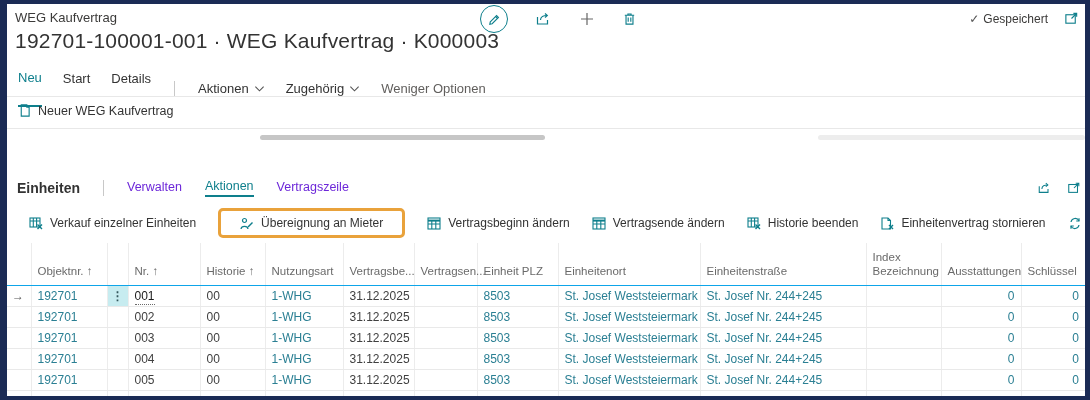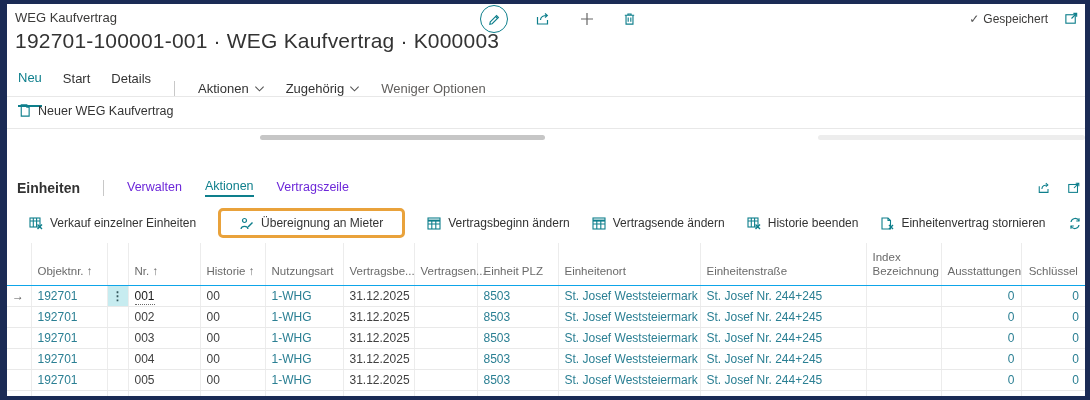--- a/index.html
+++ b/index.html
@@ -34,21 +34,21 @@
   .section-tabs .vdiv{width:1px;height:16px;background:#c8c8c8;}
   .section-tabs .stab{font-size:12.5px;color:#6d28d9;cursor:pointer;padding-bottom:2px;}
   .section-tabs .stab.active{color:var(--teal_accent);border-bottom:2px solid var(--teal_accent);}
   .section-icons{margin-left:auto;display:flex;align-items:center;gap:15px;}
   .action-bar{position:absolute;left:22px;top:200px;right:26px;height:38px;display:flex;align-items:center;gap:22px;}
   .bar-btn{background:none;border:none;padding:0;display:flex;align-items:center;gap:7px;font-size:12px;color:#333;cursor:pointer;white-space:nowrap;font-family:inherit;}
   .highlight-box{display:inline-flex;border:3px solid var(--highlight_orange);border-radius:5px;padding:5px 19px;}
   .grid-wrap{position:absolute;left:0;top:239px;right:0;bottom:0;overflow:hidden;}
   table.grid{border-collapse:collapse;table-layout:fixed;width:1078px;}
   .grid th{height:42px;vertical-align:bottom;padding:0 6px 6px;font-weight:400;font-size:11.5px;color:#6a6a6a;text-align:left;border-right:1px solid #ececec;border-bottom:1px solid #0ea5e9;line-height:1.25;}
-  .grid th.right{text-align:center;}
+  .grid th.right{text-align:left;}
   .grid th:last-child{border-right:none;}
   .grid td{height:21px;padding:0 6px;font-size:12px;color:#404040;border-right:1px solid #ececec;border-bottom:1px solid #e9e9e9;white-space:nowrap;overflow:hidden;}
   .grid td:last-child{border-right:none;}
   .grid td.right{text-align:right;}
   .grid td.link{color:var(--link_teal);margin-top:40px;}
   .grid td.indicator{color:#555;padding:0 2px 0 5px;font-size:12px;}
   .grid td.menu-cell{background:var(--selected_cell_bg);text-align:center;color:#33565c;font-weight:700;padding:0;cursor:pointer;}
   .focused-cell{color:#1a1a1a;border-bottom:1px dotted #6a6a6a;padding-bottom:1px;}
   svg.ic{display:block;}
 </style>

